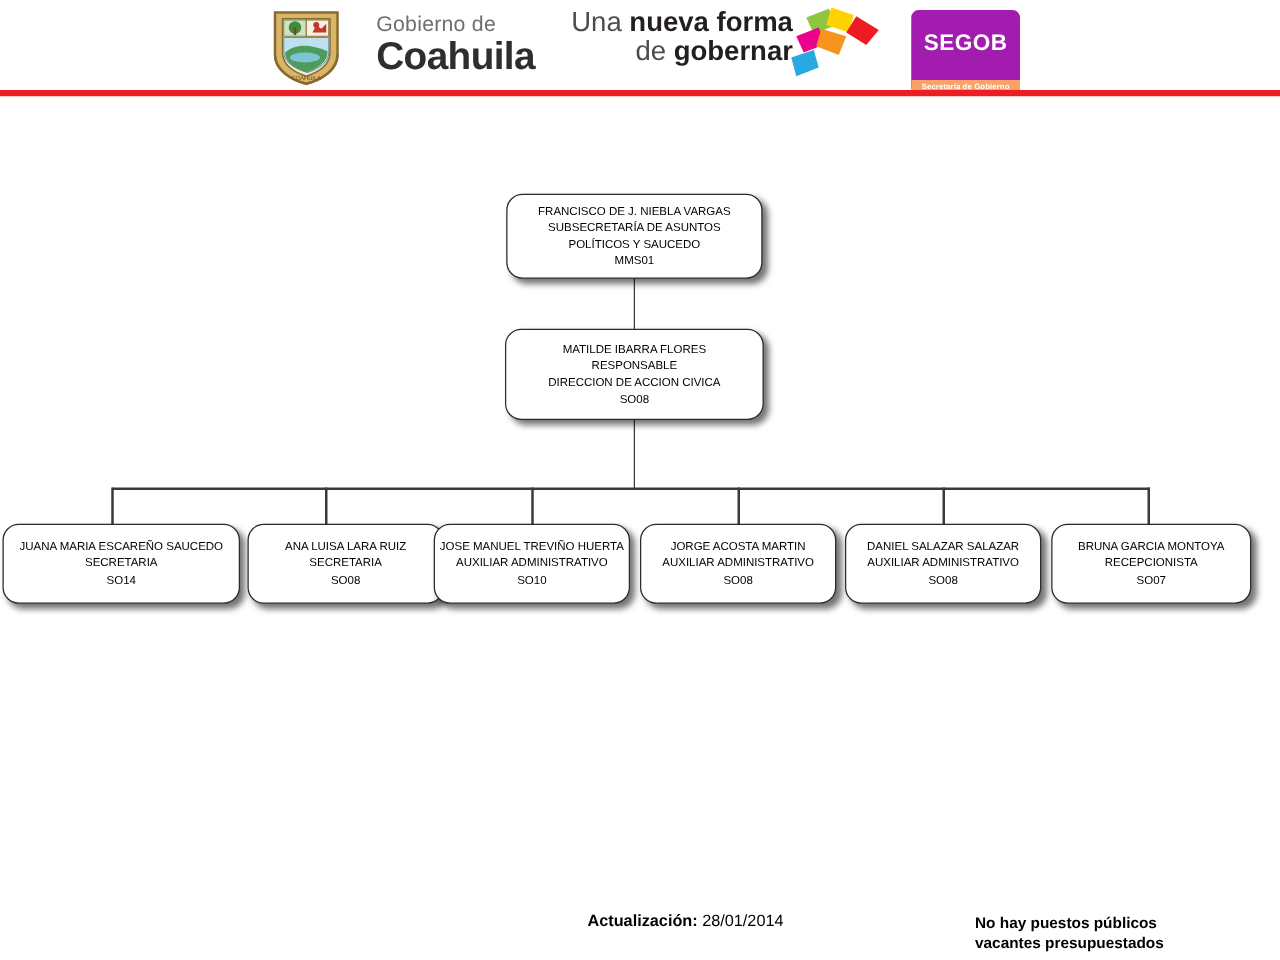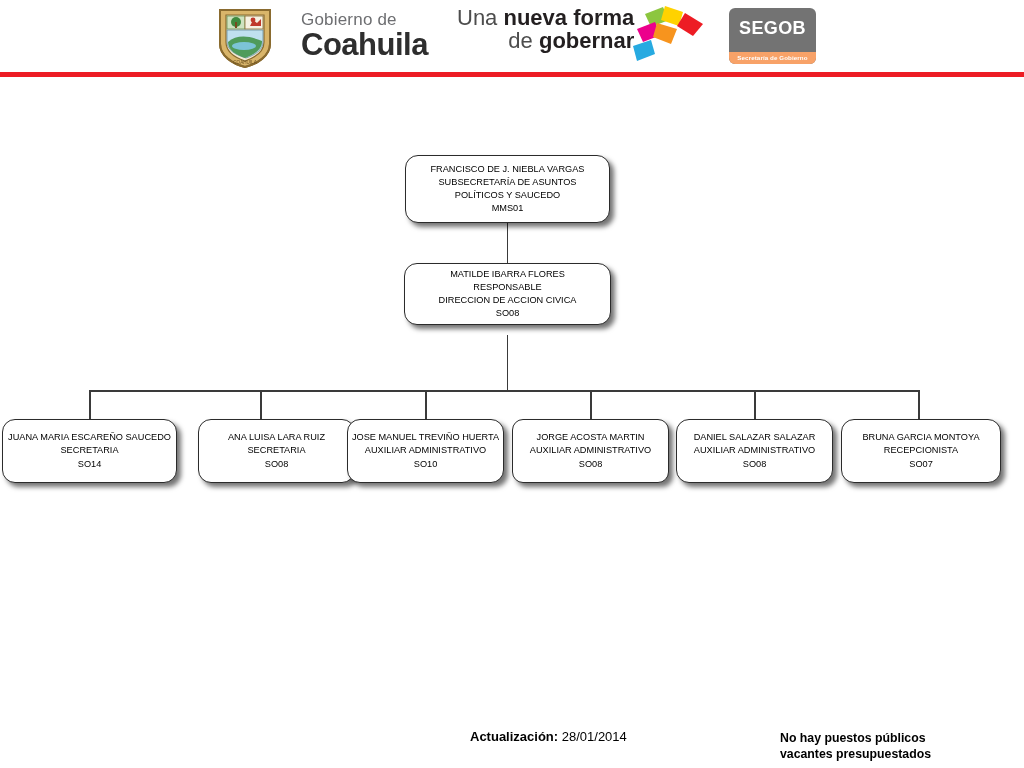--- a/index.html
+++ b/index.html
@@ -67,22 +67,22 @@
 
   .swoosh {
     position: absolute;
     left: 629px; top: 4px;
     width: 84px; height: 64px;
   }
 
   .segob {
     position: absolute;
     left: 729px; top: 8px;
-    width: 87px; height: 56px;
-    background: #737373;
+    width: 87px; height: 68px;
+    background: #a21caf;
     border-radius: 6px;
     overflow: hidden;
     display: flex;
     flex-direction: column;
     justify-content: space-between;
   }
   .segob-main {
     flex: 1;
     display: flex;
     align-items: center;
@@ -128,27 +128,27 @@
     text-align: center;
     font-size: 9.2px;
     line-height: 1.42;
     color: #000;
     padding: 0 1px;
     z-index: 3;
   }
   .node .ln { white-space: nowrap; }
 
   .node-root { left: 405px; top: 139px; width: 205px; height: 68px; }
-  .node-dir  { left: 404px; top: 247px; width: 207px; height: 62px; }
+  .node-dir  { left: 404px; top: 247px; width: 207px; height: 73px; }
 
   .leaf { top: 403px; height: 64px; }
-  .leaf-0 { left: 2px;   width: 175px; }
+  .leaf-0 { left: 2px;   width: 190px; }
   .leaf-1 { left: 182px; width: 157px; margin-left: 16px; }
   .leaf-2 { left: 347px; width: 157px; }
-  .leaf-3 { left: 512px; width: 157px; border-radius: 11px; }
+  .leaf-3 { left: 512px; width: 157px; }
   .leaf-4 { left: 676px; width: 157px; text-align: center; }
   .leaf-5 { left: 841px; width: 160px; }
 
   .connector {
     position: absolute;
     background: #3a3a3a;
     z-index: 1;
   }
   .v-root-dir { left: 506.5px; top: 206px; width: 1.6px; height: 42px; }
   .v-dir-bus  { left: 506.5px; top: 319px; width: 1.6px; height: 56px; }

